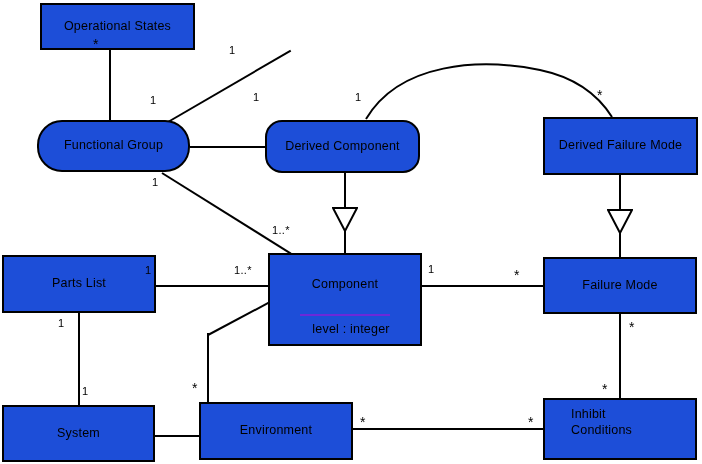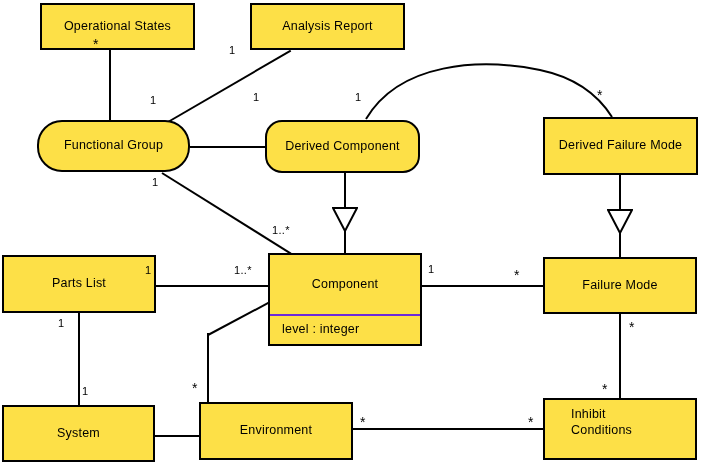--- a/index.html
+++ b/index.html
@@ -15,21 +15,21 @@
     width: 702px;
     height: 464px;
     background: #ffffff;
     overflow: hidden;
   }
   
   .uml-class {
     position: absolute;
     box-sizing: border-box;
     border: 2px solid #000000;
-    background: #fde047;
+    background: #1d4ed8;
     z-index: 5;
     display: flex;
     flex-direction: column;
   }
   .uml-name {
     flex: 1 1 auto;
     display: flex;
     align-items: center;
     justify-content: center;
     font-size: 12.5px;
@@ -151,41 +151,38 @@
   <div class="edge edge-h" style="left:155px; top:435px; width:46px;"></div>
 
   <div class="edge edge-h" style="left:353px; top:428px; width:192px;"></div>
 
   <div class="edge edge-v" style="left:619px; top:314px; height:86px;"></div>
 
   <div class="uml-class" style="left:40px; top:3px; width:155px; height:47px;">
     <div class="uml-name">Operational States</div>
   </div>
 
-  <div class="uml-class" style="left:250px; top:3px; width:155px; height:47px;">
-    <div class="uml-name">Analysis Report</div>
-  </div>
 
   <div class="uml-class" style="left:37px; top:120px; width:153px; height:52px;border-radius:25px;">
     <div class="uml-name">Functional Group</div>
   </div>
 
   <div class="uml-class" style="left:265px; top:120px; width:155px; height:53px;border-radius:17px;">
     <div class="uml-name">Derived Component</div>
   </div>
 
   <div class="uml-class" style="left:543px; top:117px; width:155px; height:58px;">
     <div class="uml-name">Derived Failure Mode</div>
   </div>
 
   <div class="uml-class" style="left:2px; top:255px; width:154px; height:58px;">
     <div class="uml-name">Parts List</div>
   </div>
 
-  <div class="uml-class" style="left:268px; top:253px; width:154px; height:93px;">
+  <div class="uml-class" style="left:268px; top:253px; width:154px; height:93px;align-items:center;">
     <div class="uml-name">Component</div>
     <div class="uml-attrs">level : integer</div>
   </div>
 
   <div class="uml-class" style="left:543px; top:257px; width:154px; height:57px;">
     <div class="uml-name">Failure Mode</div>
   </div>
 
   <div class="uml-class" style="left:2px; top:405px; width:153px; height:57px;">
     <div class="uml-name">System</div>

